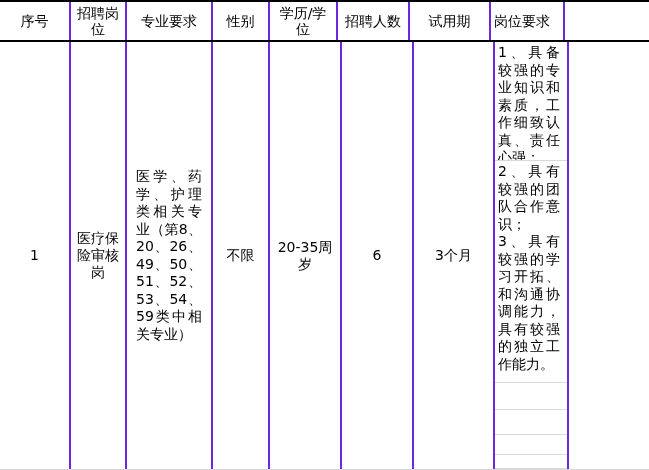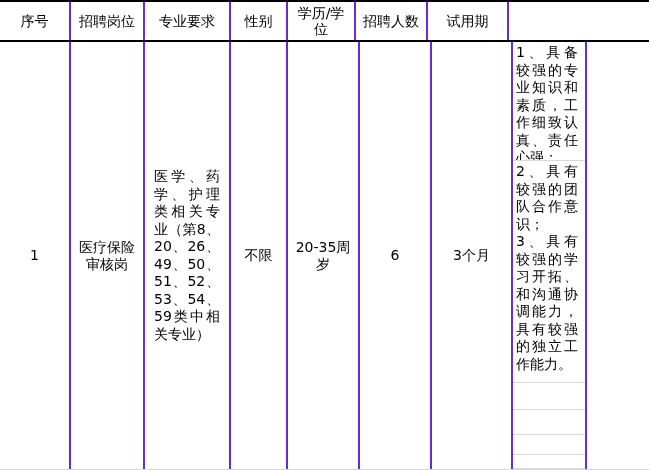--- a/index.html
+++ b/index.html
@@ -19,21 +19,21 @@
   }
   .brow{
     display:flex;flex:1;min-height:0;
     border-bottom:1px solid #d9d9d9;
   }
   .cell{
     box-sizing:border-box;border-right:2px solid #6d28d9;
     display:flex;align-items:center;justify-content:center;
     text-align:center;overflow:hidden;line-height:17px;
   }
-  .c1{width:71px}.c2{width:74px}.c3{width:86px}.c4{width:57px}.c5{width:72px}
+  .c1{width:71px}.c2{width:56px}.c3{width:86px}.c4{width:57px}.c5{width:72px}
   .c6{width:68px}.c7{width:72px}.c8{width:81px}.c9{width:74px}
   .hcell{line-height:16px;}
   .hw52{display:block;width:52px;word-break:break-all;}
   .w56{display:block;width:56px;word-break:break-all;}
   .w58{display:block;width:58px;word-break:break-all;}
   .mj{
     display:block;width:66px;word-break:break-all;
     text-align:justify;line-height:17.5px;
   }
   
@@ -74,20 +74,23 @@
       </div>
       <div class="cell hcell c6">
         <span class="hw52">学历/学位</span>
       </div>
       <div class="cell hcell c7">
         <span>招聘人数</span>
       </div>
       <div class="cell hcell c8">
         <span>试用期</span>
       </div>
+      <div class="cell hcell c9" style="justify-content:flex-start;text-align:left;padding-left:3px;">
+        <span>岗位要求</span>
+      </div>
     </div>
 
     <div class="brow">
       <div class="cell c1">
         <span>1</span>
       </div>
       <div class="cell c2">
         <span class="w56">医疗保险审核岗</span>
       </div>
       <div class="cell c3">

